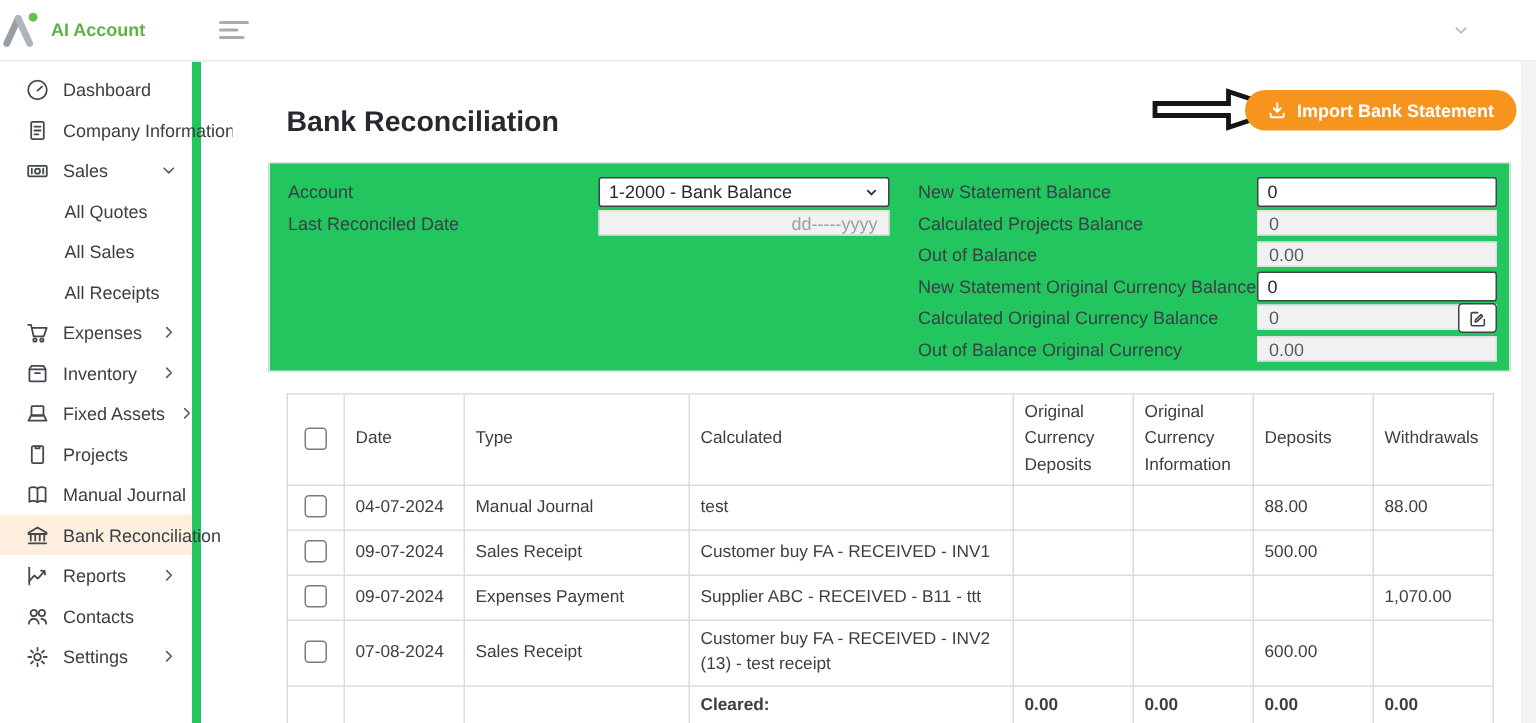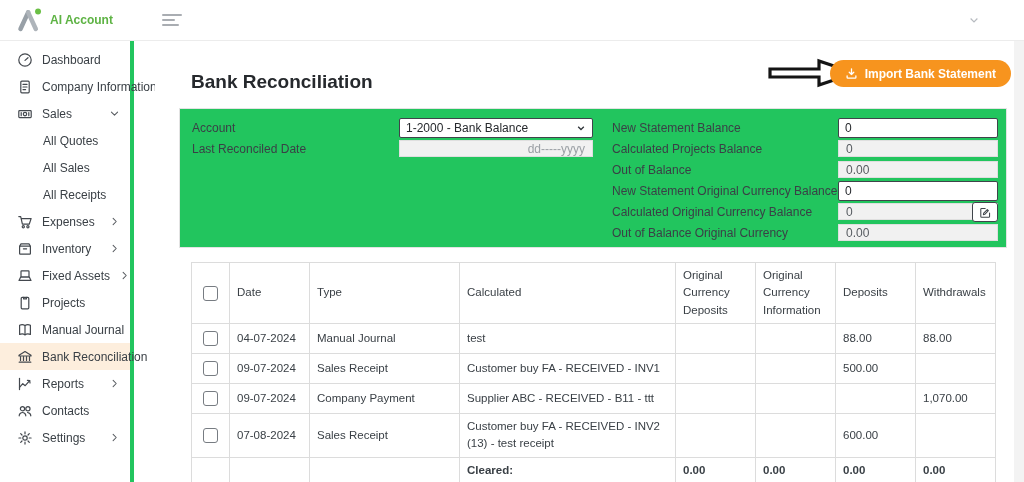--- a/index.html
+++ b/index.html
@@ -4,29 +4,29 @@
 <style>
   html,body{margin:0;padding:0;}
   body{
     width:1024px;height:482px;position:relative;overflow:hidden;
     background:#fff;color:#3a4046;
     font-family:"Liberation Sans", sans-serif;
   }
   
   .topbar{position:absolute;left:0;top:0;right:0;height:40px;background:#fff;
     border-bottom:1px solid #ececec;display:flex;align-items:center;z-index:6;}
-  .brand{display:flex;align-items:center;gap:7px;padding-left:16px;width:132px;}
+  .brand{display:flex;align-items:center;gap:7px;padding-left:0;width:132px;}
   .brand-name{font-size:12px;font-weight:bold;color:#5eb344;white-space:nowrap;}
   .hamburger{margin-left:10px;display:flex;flex-direction:column;gap:3px;cursor:pointer;padding:4px;}
   .hamburger i{display:block;height:2px;background:#a9adb2;border-radius:1px;}
   .hamburger .l1{width:20px}.hamburger .l2{width:13px}.hamburger .l3{width:17px}
   .topbar-caret{margin-left:auto;margin-right:44px;color:#b7bbc0;display:flex;cursor:pointer;}
   
   .sidebar{position:absolute;left:0;top:41px;bottom:0;width:134px;background:#fff;
-    border-right:4px solid #22c55e;padding-top:5px;box-sizing:border-box;}
+    border-right:6px solid #22c55e;padding-top:5px;box-sizing:border-box;}
   .side-item{height:27px;display:flex;align-items:center;gap:9px;padding:0 10px 0 17px;
     font-size:12px;color:#3a4046;cursor:pointer;white-space:nowrap;}
   .side-item .icn{width:16px;height:16px;flex:0 0 16px;color:#43484e;display:flex;}
   .side-item.child{padding-left:43px;}
   .side-item.active{background:#fdeedd;}
   .side-item .chev{margin-left:auto;width:11px;height:11px;color:#55595e;display:flex;}
   
   .main{position:absolute;left:155px;top:41px;right:0;bottom:0;background:#fff;}
   .right-strip{position:absolute;top:0;right:0;bottom:0;width:10px;background:#f3f3f3;}
   .page-title{position:absolute;left:36px;top:17px;font-size:19px;font-weight:bold;color:#26292d;}
@@ -375,21 +375,21 @@
             <td>Sales Receipt</td>
             <td>Customer buy FA - RECEIVED - INV1</td>
             <td></td>
             <td></td>
             <td>500.00</td>
             <td></td>
           </tr>
           <tr>
             <td class="check"><span class="cbx"></span></td>
             <td>09-07-2024</td>
-            <td>Company Payment</td>
+            <td>Expenses Payment</td>
             <td>Supplier ABC - RECEIVED - B11 - ttt</td>
             <td></td>
             <td></td>
             <td></td>
             <td>1,070.00</td>
           </tr>
           <tr>
             <td class="check"><span class="cbx"></span></td>
             <td>07-08-2024</td>
             <td>Sales Receipt</td>

